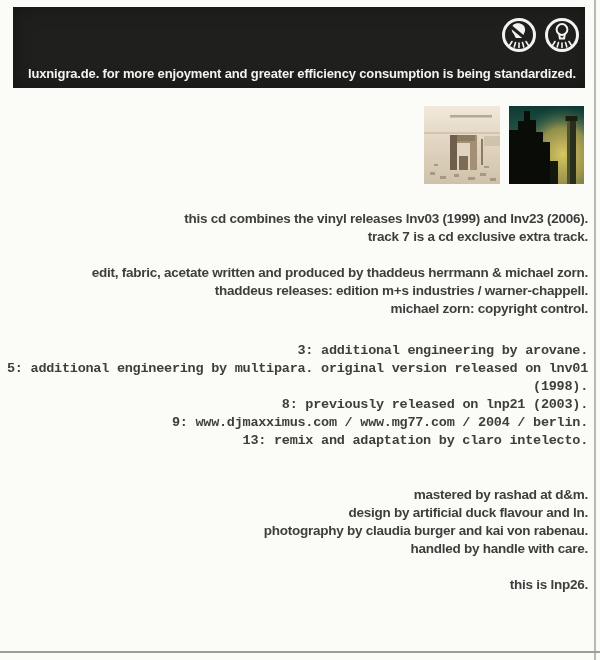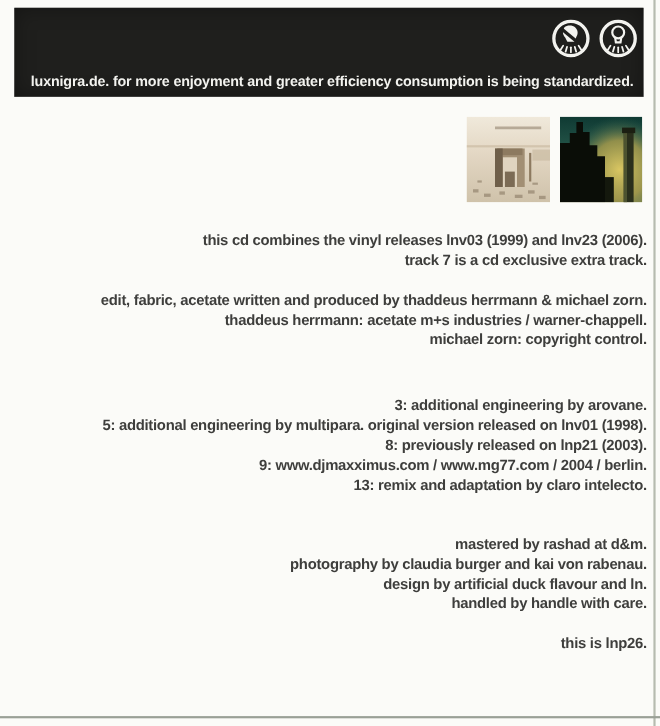--- a/index.html
+++ b/index.html
@@ -37,21 +37,21 @@
   .thumb-monument{left:424px;width:76px;}
   .thumb-factory{left:509px;width:75px;}
   .credit-block{
     position:absolute;right:12px;left:0;
     text-align:right;
     color:#3e3e3c;font-size:13.5px;line-height:18px;font-weight:bold;
     letter-spacing:-0.25px;
   }
   .p-release{top:210px;margin-left:20px;}
   .p-production{top:264px;}
-  .p-tracknotes{top:360px;}
+  .p-tracknotes{top:342px;font-family:Liberation Mono, monospace;}
   .p-credits{top:486px;padding-left:47px;}
   .p-catalog{top:576px;padding-left:33px;}
 </style>
 </head>
 <body>
 
 <div class="header-bar">
   <div class="bar-icons">
     <span>
       <svg width="38" height="38" viewBox="0 0 38 38">
@@ -141,36 +141,36 @@
   </svg>
 </div>
 
 <div class="credit-block p-release">
   <div>this cd combines the vinyl releases lnv03 (1999) and lnv23 (2006).</div>
   <div>track 7 is a cd exclusive extra track.</div>
 </div>
 
 <div class="credit-block p-production">
   <div>edit, fabric, acetate written and produced by thaddeus herrmann &amp; michael zorn.</div>
-  <div>thaddeus herrmann: acetate m+s industries / warner-chappell.</div>
+  <div>thaddeus releases: edition m+s industries / warner-chappell.</div>
   <div>michael zorn: copyright control.</div>
 </div>
 
 <div class="credit-block p-tracknotes">
   <div>3: additional engineering by arovane.</div>
   <div>5: additional engineering by multipara. original version released on lnv01 (1998).</div>
   <div>8: previously released on lnp21 (2003).</div>
   <div>9: www.djmaxximus.com / www.mg77.com / 2004 / berlin.</div>
   <div>13: remix and adaptation by claro intelecto.</div>
 </div>
 
 <div class="credit-block p-credits">
   <div>mastered by rashad at d&amp;m.</div>
+  <div>design by artificial duck flavour and ln.</div>
   <div>photography by claudia burger and kai von rabenau.</div>
-  <div>design by artificial duck flavour and ln.</div>
   <div>handled by handle with care.</div>
 </div>
 
 <div class="credit-block p-catalog">
   <div>this is lnp26.</div>
 </div>
 
 <div class="scan-edge-right"></div>
 <div class="scan-edge-bottom"></div>
 

